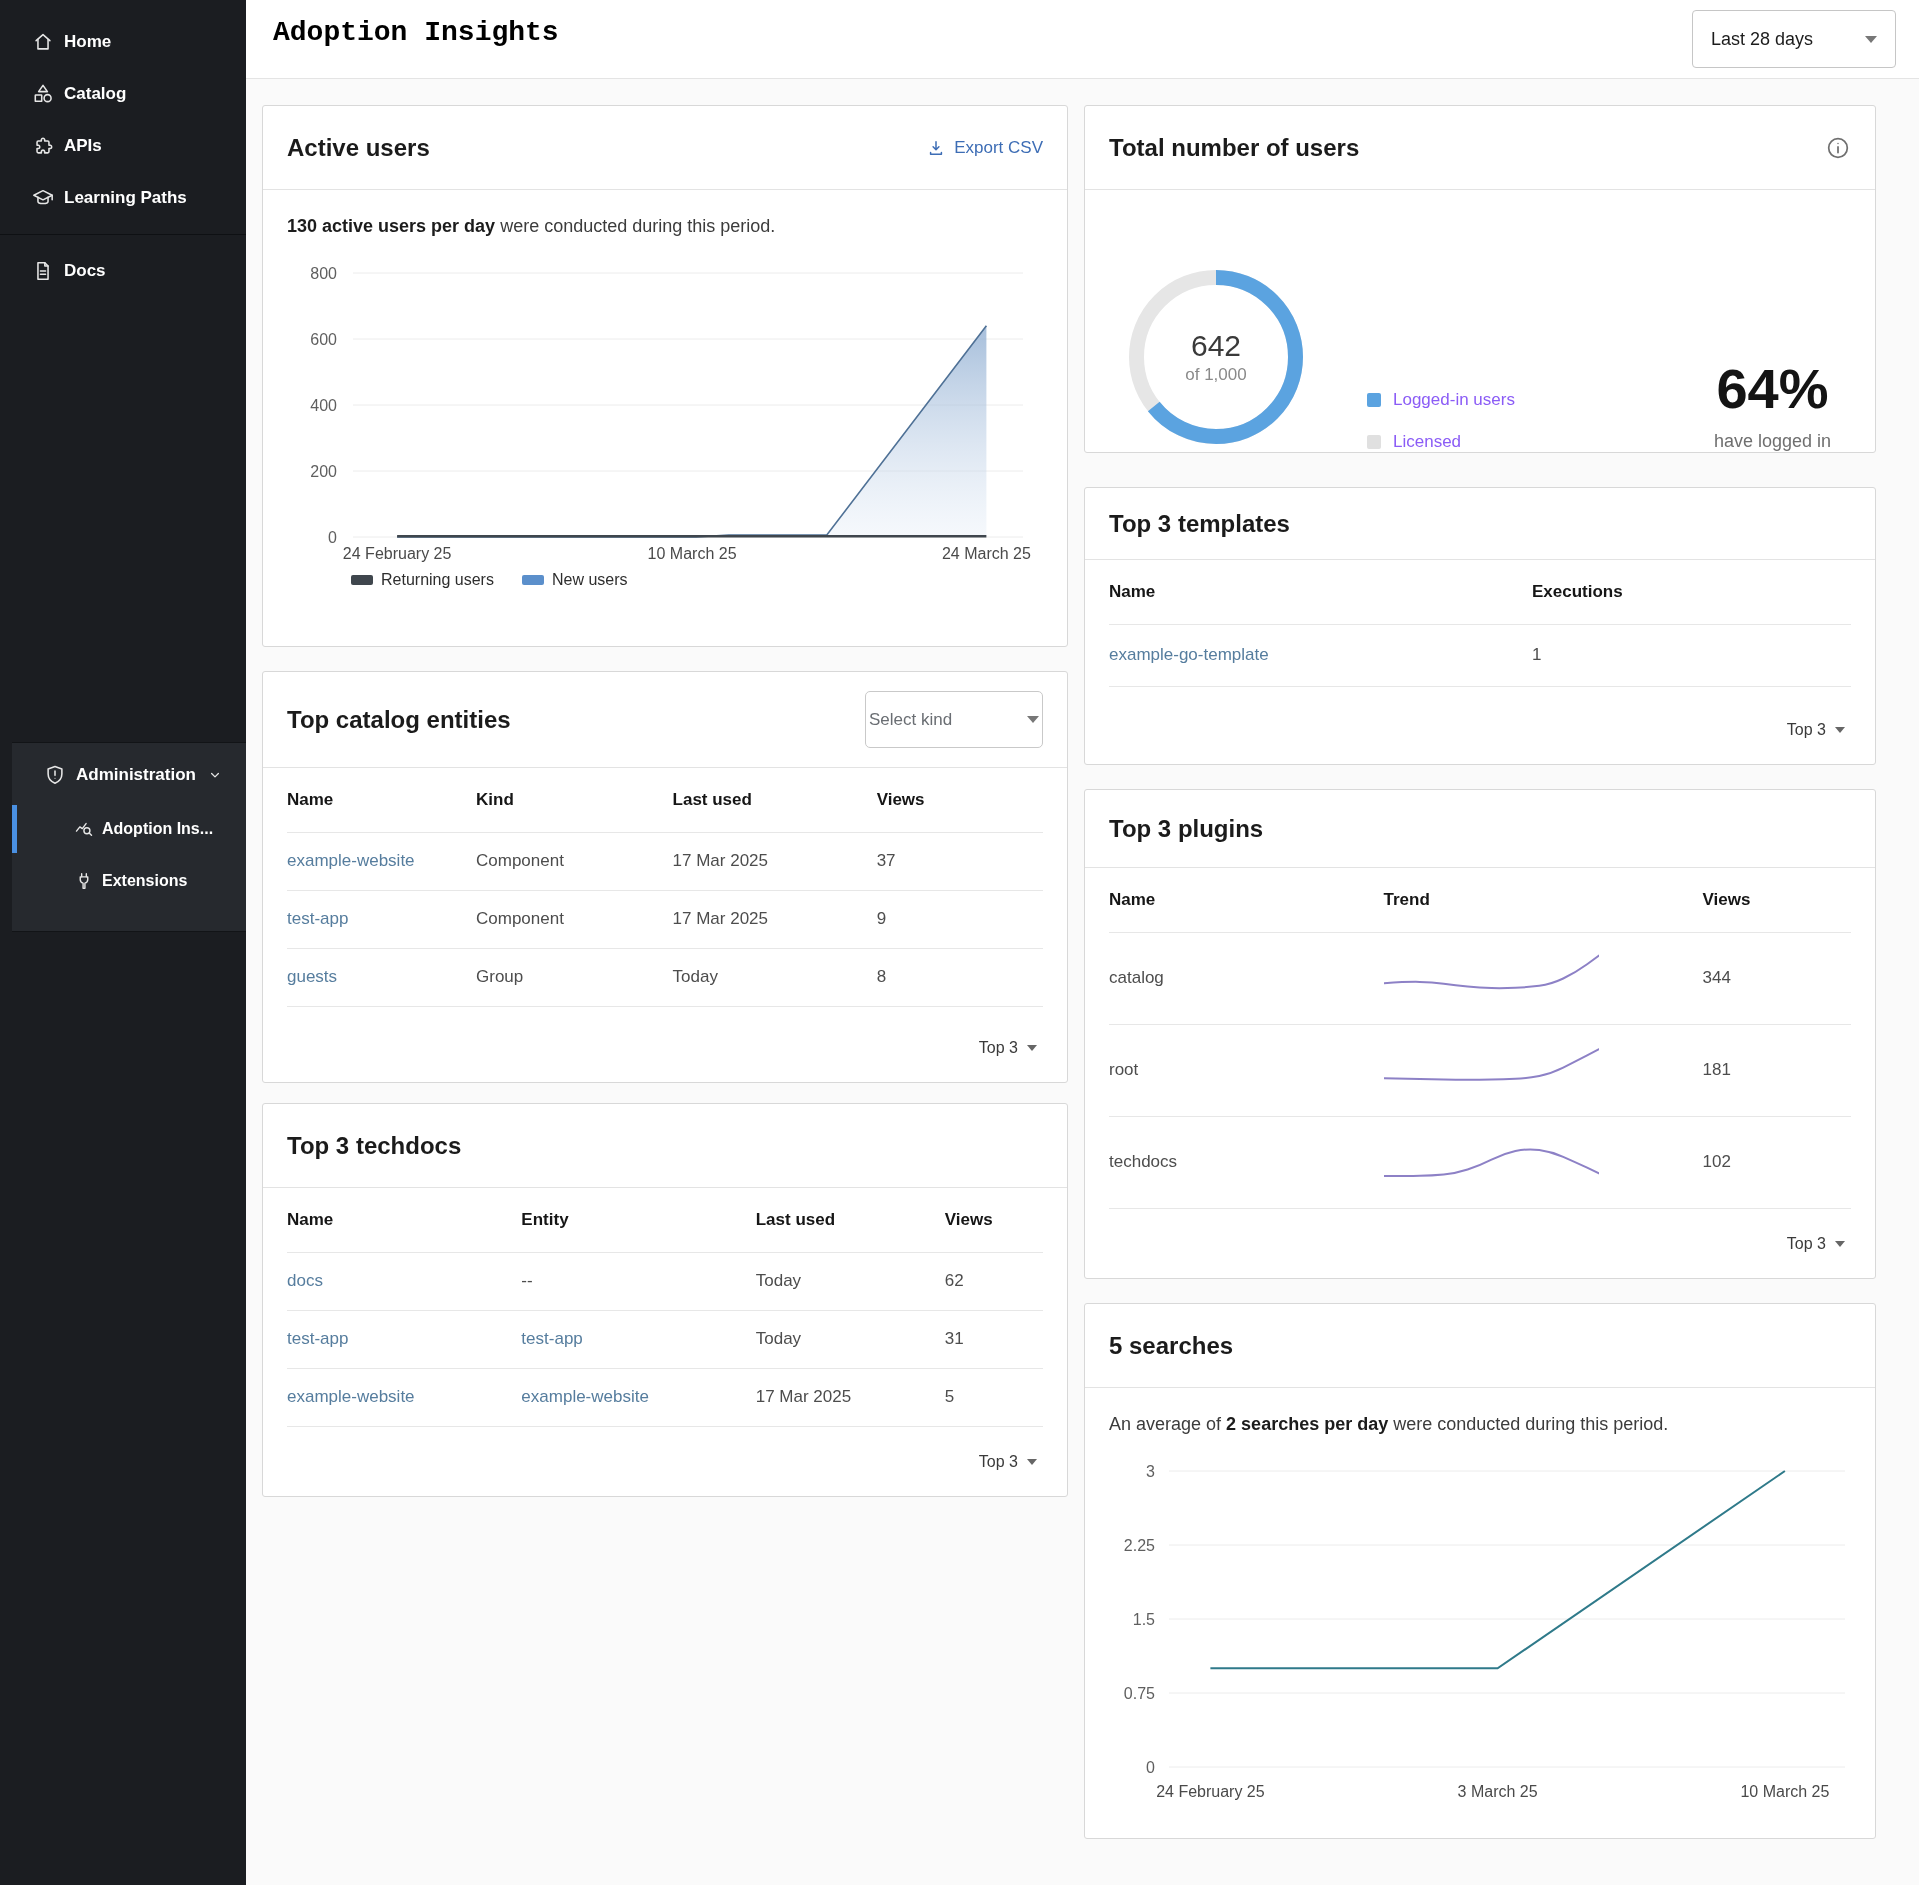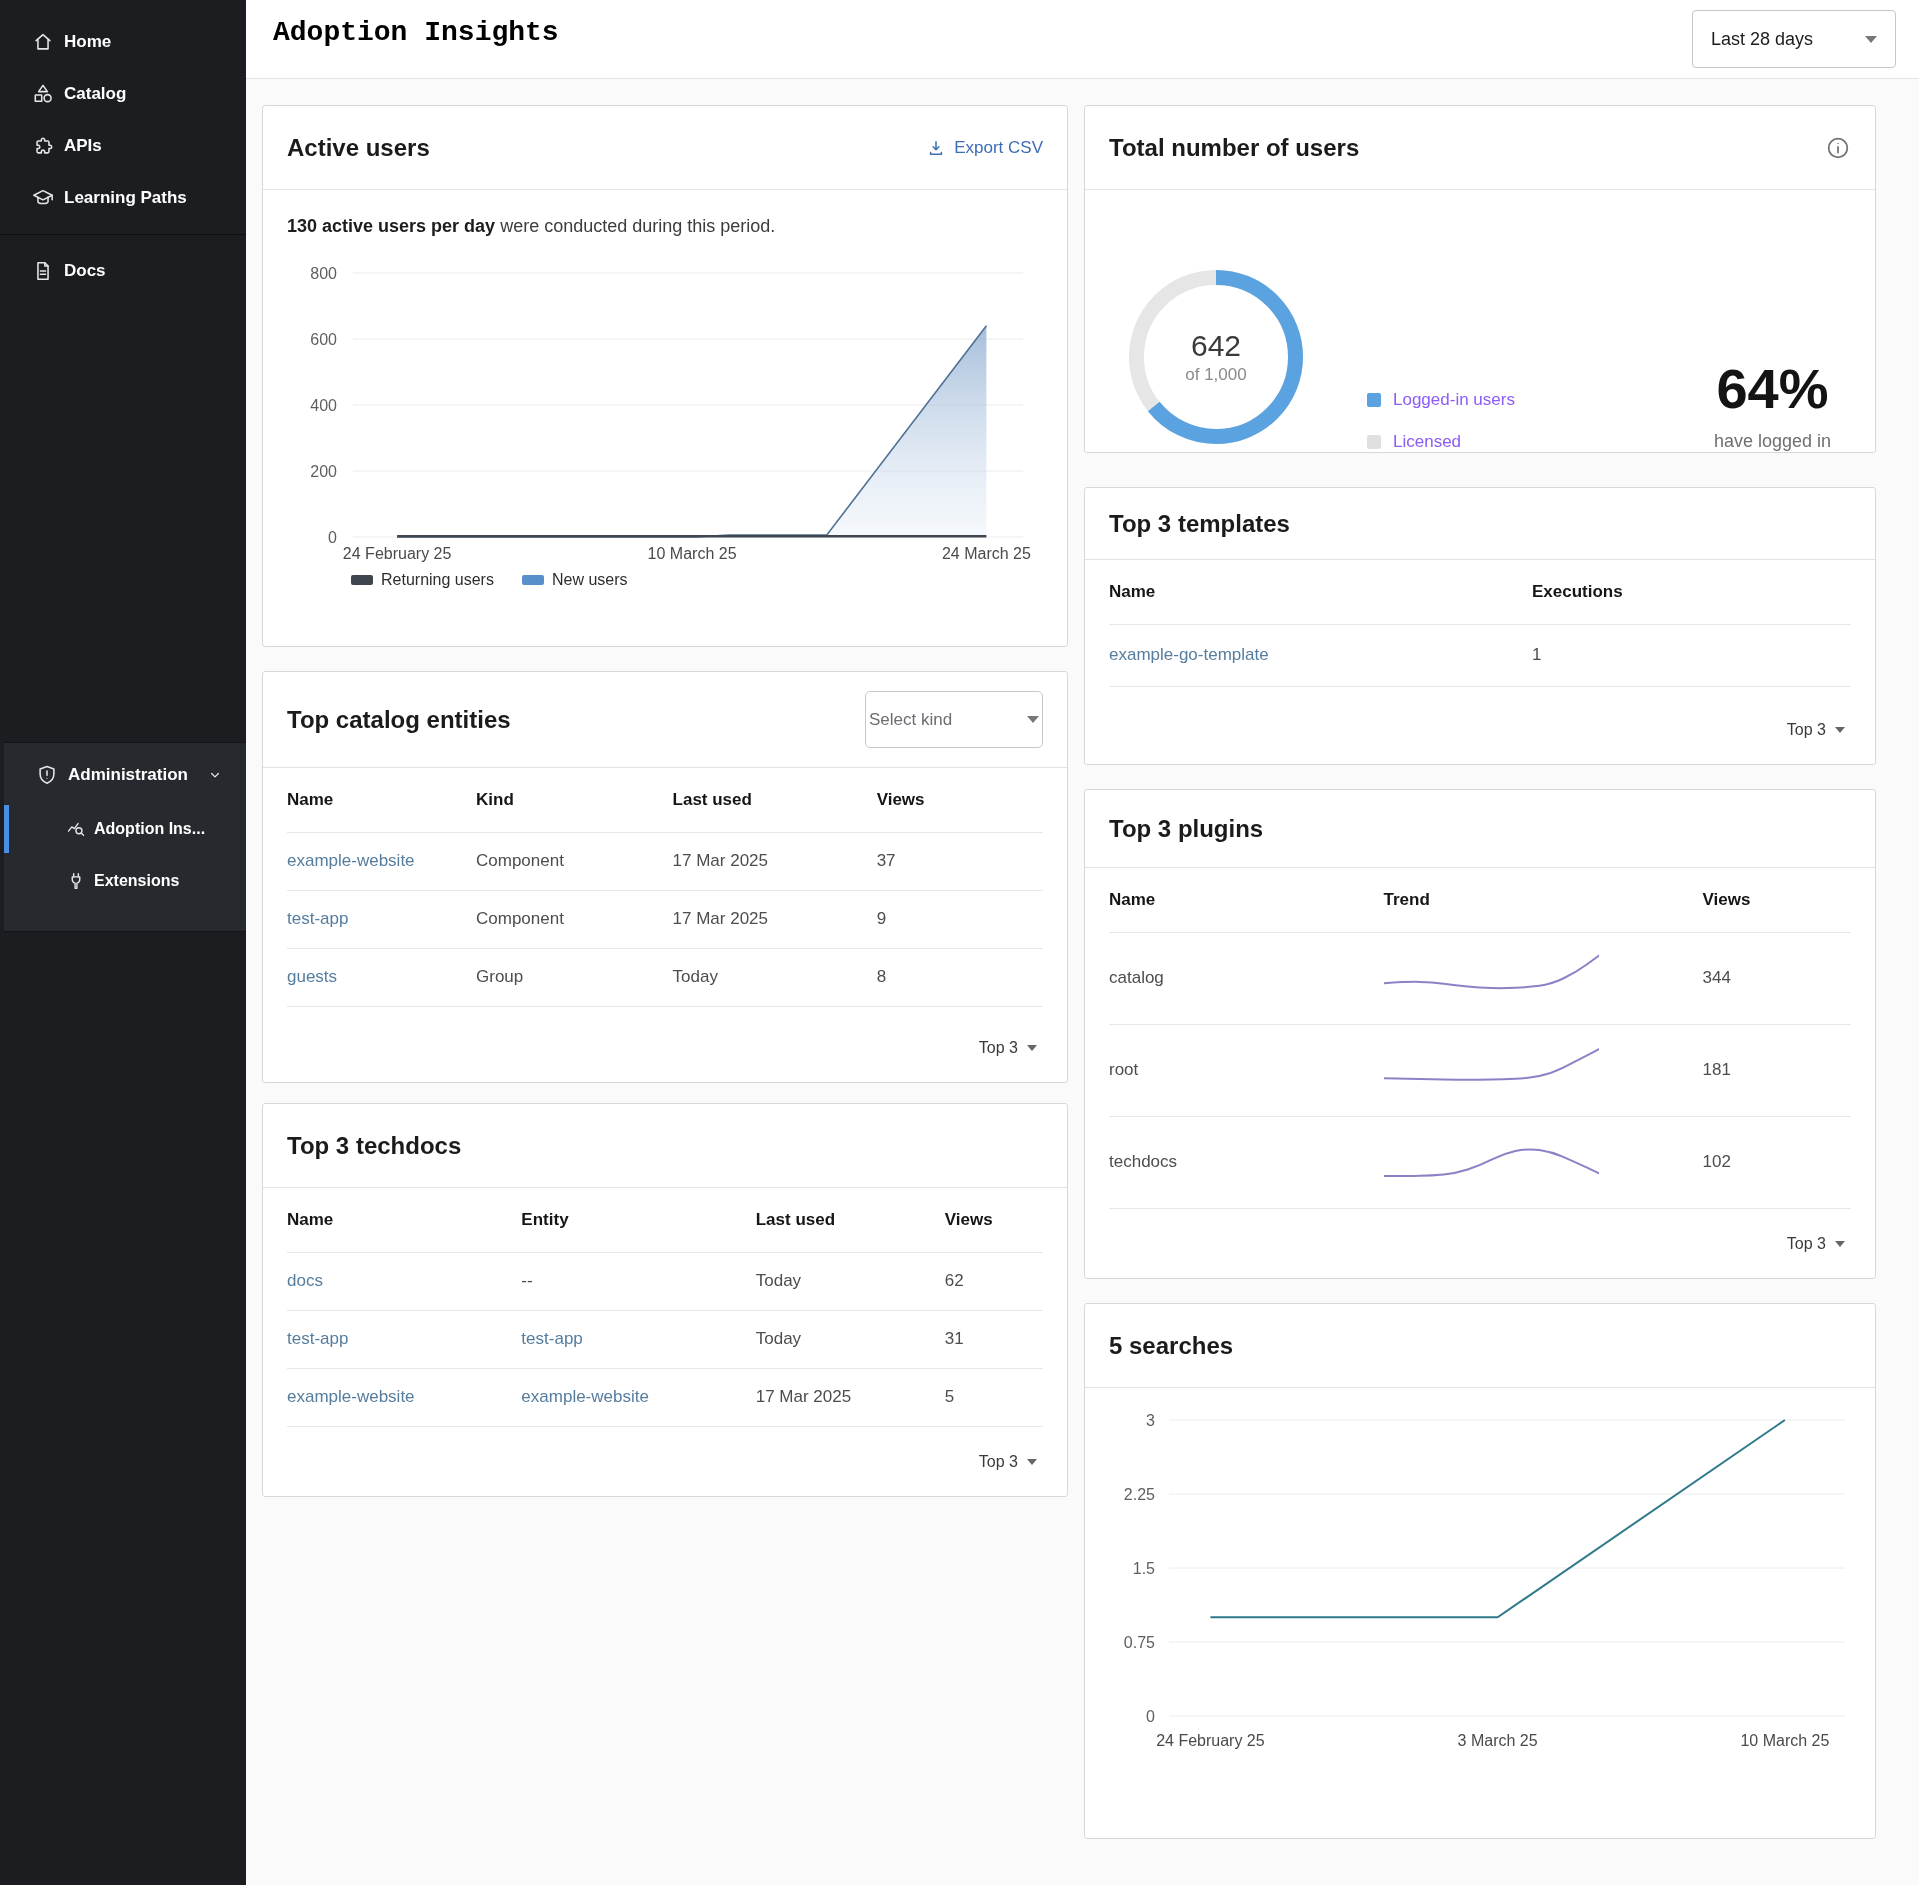--- a/index.html
+++ b/index.html
@@ -8,21 +8,21 @@
   .app { display:flex; width:1919px; height:1885px; }
 
   
   .sidebar { position:relative; width:246px; flex:0 0 246px; background:#1b1d21; }
   .side-top { padding-top:16px; }
   .side-item { display:flex; align-items:center; height:52px; padding-left:32px; gap:10px;
                font-size:17px; font-weight:700; color:#ffffff; cursor:pointer; }
   .side-item .ic { width:22px; height:22px; flex:0 0 22px; display:flex; align-items:center; justify-content:center; }
   .side-item svg { width:22px; height:22px; stroke:#e6e6e6; fill:none; stroke-width:1.7; stroke-linecap:round; stroke-linejoin:round; }
   .side-divider { border-top:1px solid #0e1013; margin:10px 0; }
-  .side-admin { position:absolute; left:4px; right:0; top:742px; height:190px; background:#26292e;
+  .side-admin { position:absolute; left:12px; right:0; top:742px; height:190px; background:#26292e;
                 border-top:1px solid #121417; border-bottom:1px solid #121417; padding-top:4px; }
   .side-admin .parent { height:56px; }
   .chev { margin-left:auto; margin-right:22px; display:flex; }
   .chev svg { width:18px; height:18px; }
   .child { position:relative; height:52px; padding-left:62px; font-size:16px; gap:8px; }
   .child .ic { width:20px; height:20px; flex-basis:20px; }
   .child svg { width:20px; height:20px; }
   .active-bar { position:absolute; left:0; top:2px; bottom:2px; width:5px; background:#4a90e2; }
 
   
@@ -482,20 +482,23 @@
           <div class="tfooter">
             <span>Top 3</span>
             <span class="caret caret-sm"></span>
           </div>
         </section>
 
         <section class="card" id="card-searches">
           <div class="card-header">
             <span class="card-title">5 searches</span>
           </div>
+          <div class="summary">
+            <span>An average of </span><b>2 searches per day</b><span> were conducted during this period.</span>
+          </div>
           <svg id="se-chart" class="se-svg" width="744" height="370" viewBox="0 0 744 370">
               <line x1="60" x2="736" y1="26" y2="26" stroke="#ececec" stroke-width="1"></line>
               <text x="46" y="32" text-anchor="end" font-size="16" fill="#5f5f5f" font-family="Liberation Sans, DejaVu Sans, sans-serif">3</text>
               <line x1="60" x2="736" y1="100" y2="100" stroke="#ececec" stroke-width="1"></line>
               <text x="46" y="106" text-anchor="end" font-size="16" fill="#5f5f5f" font-family="Liberation Sans, DejaVu Sans, sans-serif">2.25</text>
               <line x1="60" x2="736" y1="174" y2="174" stroke="#ececec" stroke-width="1"></line>
               <text x="46" y="180" text-anchor="end" font-size="16" fill="#5f5f5f" font-family="Liberation Sans, DejaVu Sans, sans-serif">1.5</text>
               <line x1="60" x2="736" y1="248" y2="248" stroke="#ececec" stroke-width="1"></line>
               <text x="46" y="254" text-anchor="end" font-size="16" fill="#5f5f5f" font-family="Liberation Sans, DejaVu Sans, sans-serif">0.75</text>
               <line x1="60" x2="736" y1="322" y2="322" stroke="#ececec" stroke-width="1"></line>

